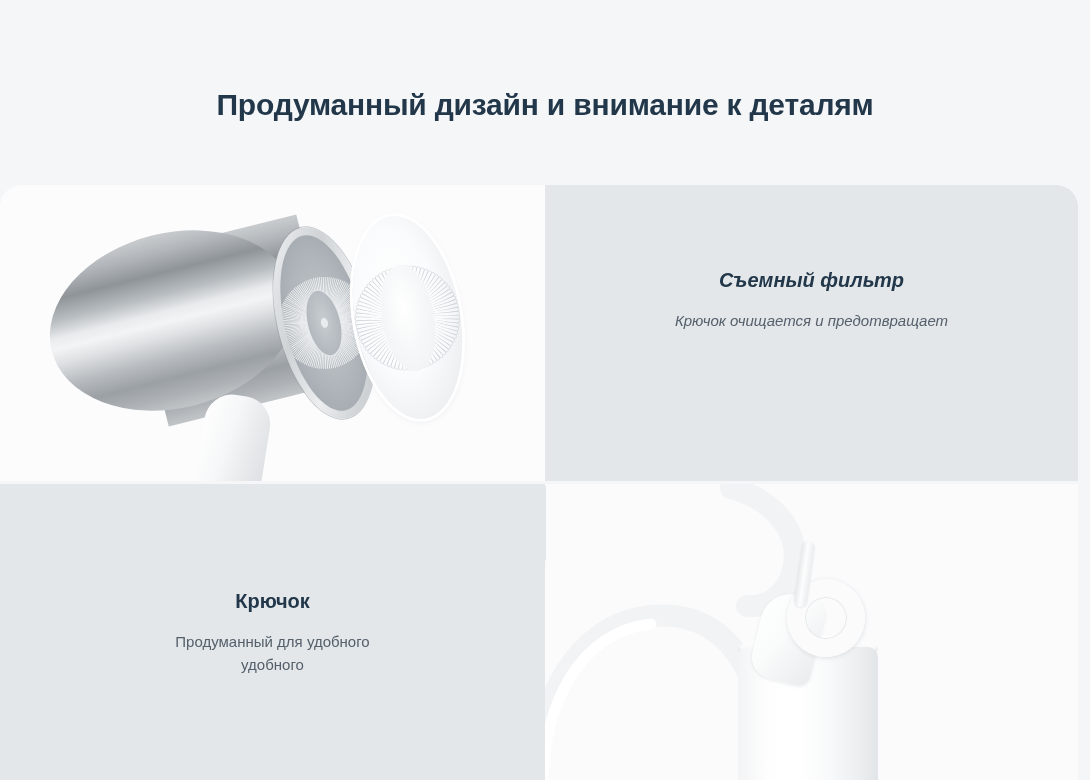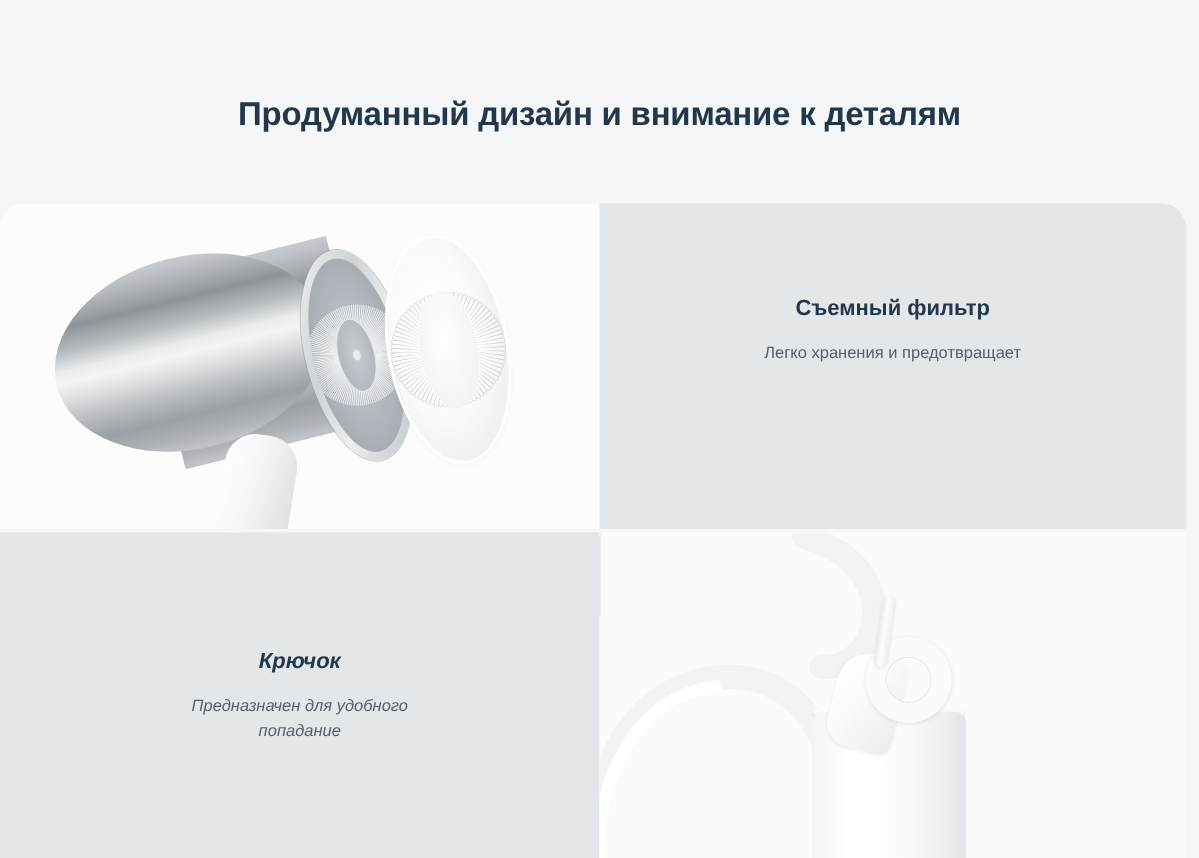--- a/index.html
+++ b/index.html
@@ -75,22 +75,22 @@
   
   .copy{ position:absolute; left:0; width:100%; text-align:center; }
   .copy .head{
     font-size:20px; font-weight:bold; color:#22384a;
     line-height:1.35;
   }
   .copy .sub{
     margin-top:16px;
     font-size:15px; color:#55606b; line-height:1.5;
   }
-  .copy-tr{ top:82px; padding:0 90px; }
-  .copy-bl{ top:104px; padding:0 80px;font-style:italic; }
+  .copy-tr{ top:82px; padding:0 90px;font-style:italic; }
+  .copy-bl{ top:104px; padding:0 80px; }
 
   
   .dryer{ position:absolute; left:0; top:0; width:545px; height:296px; }
 
   
   .barrel{
     position:absolute;
     left:48px; top:48px;
     width:250px; height:175px;
     border-radius:50%/50%;
@@ -396,33 +396,33 @@
       </div>
     </div>
   </div>
 
   <div class="panel p-tr">
     <div class="copy copy-tr">
       <div class="head">
         <span>Съемный фильтр</span><br>
       </div>
       <div class="sub">
-        <span>Легко хранения и предотвращает</span><br>
+        <span>Крючок очищается и предотвращает</span><br>
       </div>
     </div>
   </div>
 
   <div class="panel p-bl">
     <div class="copy copy-bl">
       <div class="head">
         <span>Крючок</span>
       </div>
       <div class="sub">
-        <span>Предназначен для удобного</span><br>
-        <span>попадание</span>
+        <span>Продуманный для удобного</span><br>
+        <span>удобного</span>
       </div>
     </div>
   </div>
 
   <div class="panel p-br">
     <div class="hook-scene">
       <svg class="cable" viewBox="0 0 360 330">
         <path d="M12 330 C 8 225, 52 150, 126 142 C 186 136, 214 176, 226 206"></path>
         <path d="M206 14 C 256 28, 276 64, 268 96 C 262 122, 240 134, 222 132"></path>
         <path class="hl" d="M18 326 C 15 228, 56 158, 126 150"></path>

